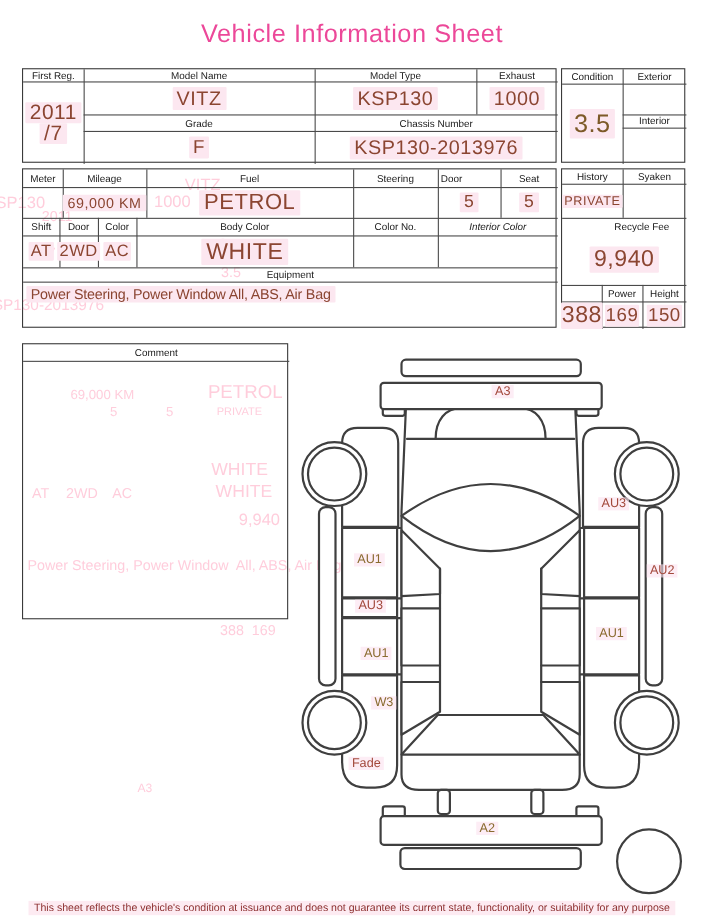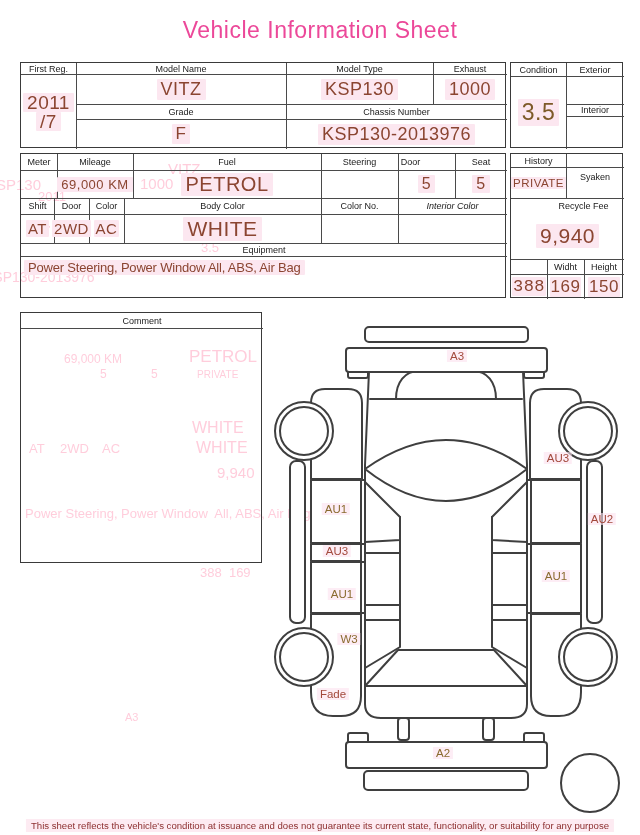--- a/index.html
+++ b/index.html
@@ -163,32 +163,32 @@
 
   <div class="box" style="left:510px;top:153px;width:113px;height:145px;">
     <div class="vln" style="left:55px;top:0;height:44px;"></div>
     <div class="vln" style="left:36px;top:105px;height:40px;"></div>
     <div class="vln" style="left:73px;top:105px;height:40px;"></div>
     <div class="hln" style="left:0;top:13px;width:113px;"></div>
     <div class="hln" style="left:0;top:44px;width:113px;"></div>
     <div class="hln" style="left:0;top:105px;width:113px;"></div>
     <div class="hln" style="left:0;top:120px;width:113px;"></div>
     <div class="cell hdr" style="left:0;top:0;width:55px;height:13px;">History</div>
-    <div class="cell hdr" style="left:55px;top:16px;width:58px;height:13px;">Syaken</div>
+    <div class="cell hdr" style="left:55px;top:0;width:58px;height:13px;">Syaken</div>
     <div class="cell val" style="left:0;top:13px;width:55px;height:31px;font-size:11.5px;">
         <span class="hl" style="padding:0 2px;">PRIVATE</span>
       </div>
     <div class="cell hdr" style="left:16px;top:44px;width:113px;height:15px;">Recycle Fee</div>
     <div class="cell val" style="left:0;top:59px;width:113px;height:46px;font-size:21px;">
         <span class="hl">9,940</span>
       </div>
     <div class="cell hdr" style="left:0;top:105px;width:36px;height:15px;margin-top:16px;">Length</div>
-    <div class="cell hdr" style="left:36px;top:105px;width:37px;height:15px;">Widht</div>
+    <div class="cell hdr" style="left:36px;top:105px;width:37px;height:15px;">Power</div>
     <div class="cell hdr" style="left:73px;top:105px;width:40px;height:15px;">Height</div>
-    <div class="cell val" style="left:0;top:120px;width:36px;height:25px;font-size:17px;font-family:Liberation Mono, monospace;">
+    <div class="cell val" style="left:0;top:120px;width:36px;height:25px;font-size:21px;">
         <span class="hl" style="padding:0 1px;">388</span>
       </div>
     <div class="cell val" style="left:36px;top:120px;width:37px;height:25px;font-size:17px;">
         <span class="hl" style="padding:0 1px;">169</span>
       </div>
     <div class="cell val" style="left:73px;top:120px;width:40px;height:25px;font-size:17px;">
         <span class="hl" style="padding:0 1px;">150</span>
       </div>
   </div>
 

